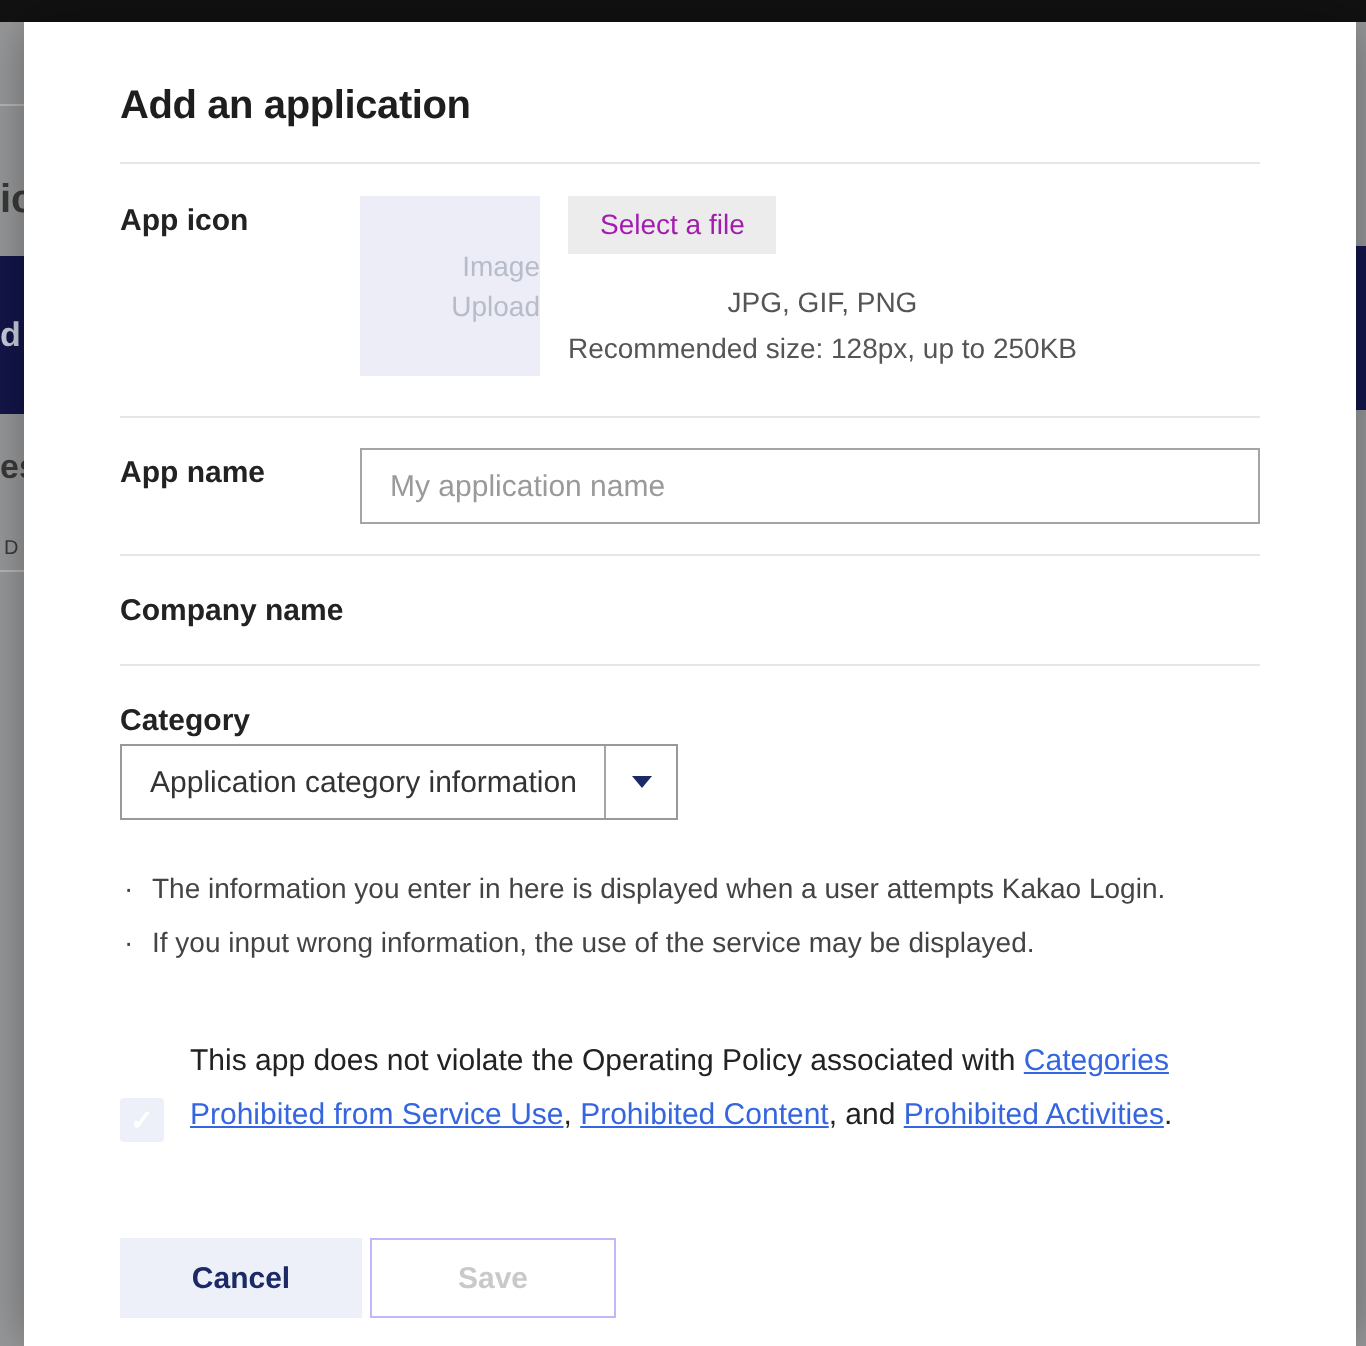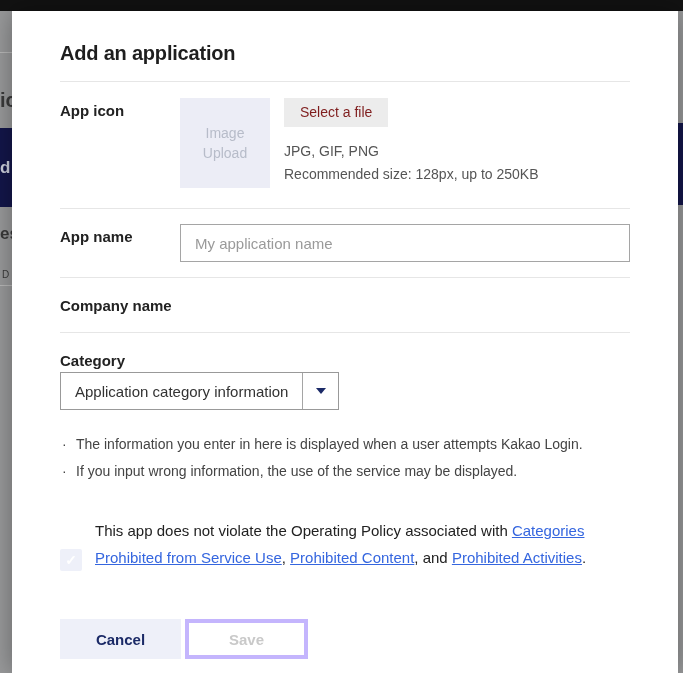--- a/index.html
+++ b/index.html
@@ -27,29 +27,29 @@
   .modal-title { font-size:20px; font-weight:bold; color:#1e1e1e; line-height:30px; letter-spacing:-0.2px; }
   .title-divider { margin-top:13px; border-top:1px solid #e6e6e6; }
   .form-row { display:flex; align-items:flex-start; padding:15px 0; border-bottom:1px solid #e6e6e6; }
   .form-row.no-border { border-bottom:none; }
   .row-label { width:120px; flex-shrink:0; font-size:15px; font-weight:bold; color:#222; line-height:22px; padding-top:2px; }
   .row-control { flex:1; }
   
   .icon-row-flex { display:flex; align-items:flex-start; }
   .upload-box {
     width:90px; height:90px; background:#ecedf6; display:flex; flex-direction:column;
-    align-items:center; justify-content:center; cursor:pointer;
+    align-items:flex-end; justify-content:center; cursor:pointer;
   }
   .upload-box span { color:#b7bcc9; font-size:14px; line-height:20px; }
   .upload-side { margin-left:14px; }
   .select-file-btn {
     display:inline-block; background:#ececec; border:none; font-family:inherit;
-    font-size:14px; color:#7f1d1d; padding:6px 16px; cursor:pointer; line-height:17px;
+    font-size:14px; color:#a21caf; padding:6px 16px; cursor:pointer; line-height:17px;
   }
-  .file-hints { margin-top:13px; font-size:14px; color:#555; line-height:23px; }
+  .file-hints { margin-top:13px; font-size:14px; color:#555; line-height:23px;text-align:center; }
   
   .text-input {
     width:100%; height:38px; border:1px solid #a5a5a5; background:#fff;
     font-family:inherit; font-size:15px; color:#222; padding:0 14px; outline:none;
   }
   .text-input::placeholder { color:#9a9a9a; }
   
   .select-box {
     display:flex; align-items:stretch; height:38px; border:1px solid #999;
     background:#fff; cursor:pointer;
@@ -67,21 +67,21 @@
     width:22px; height:22px; background:#eef0f9; border-radius:2px; flex-shrink:0;
     display:flex; align-items:center; justify-content:center; cursor:pointer; margin-top:1px;
   }
   .checkbox .check { color:#ffffff; font-size:14px; font-weight:bold; line-height:1; }
   .policy-text { margin-left:13px; font-size:15px; color:#222; line-height:27px; max-width:535px; }
   .policy-text a { color:#3566df; text-decoration:underline; cursor:pointer; }
   
   .btn-row { display:flex; margin-top:48px; }
   .btn { height:40px; font-family:inherit; font-size:15px; font-weight:bold; cursor:pointer; }
   .btn-cancel { width:121px; background:#eef0f9; border:none; color:#1b2a67; }
-  .btn-save { width:123px; margin-left:4px; background:#ffffff; border:4px solid #c4b5fd; color:#c9c9c9; cursor:default; }
+  .btn-save { width:123px; margin-left:4px; background:#ffffff; border:1px solid #c4b5fd; color:#c9c9c9; cursor:default; }
 </style>
 </head>
 <body>
 
 <div id="screen">
 
   <div class="strip strip-left">
     <div class="hline" style="top:41px;"></div>
     <div class="frag" style="top:78px; left:0; font-size:20px;">ic</div>
     <div class="navy-block" style="top:117px; height:79px;">

